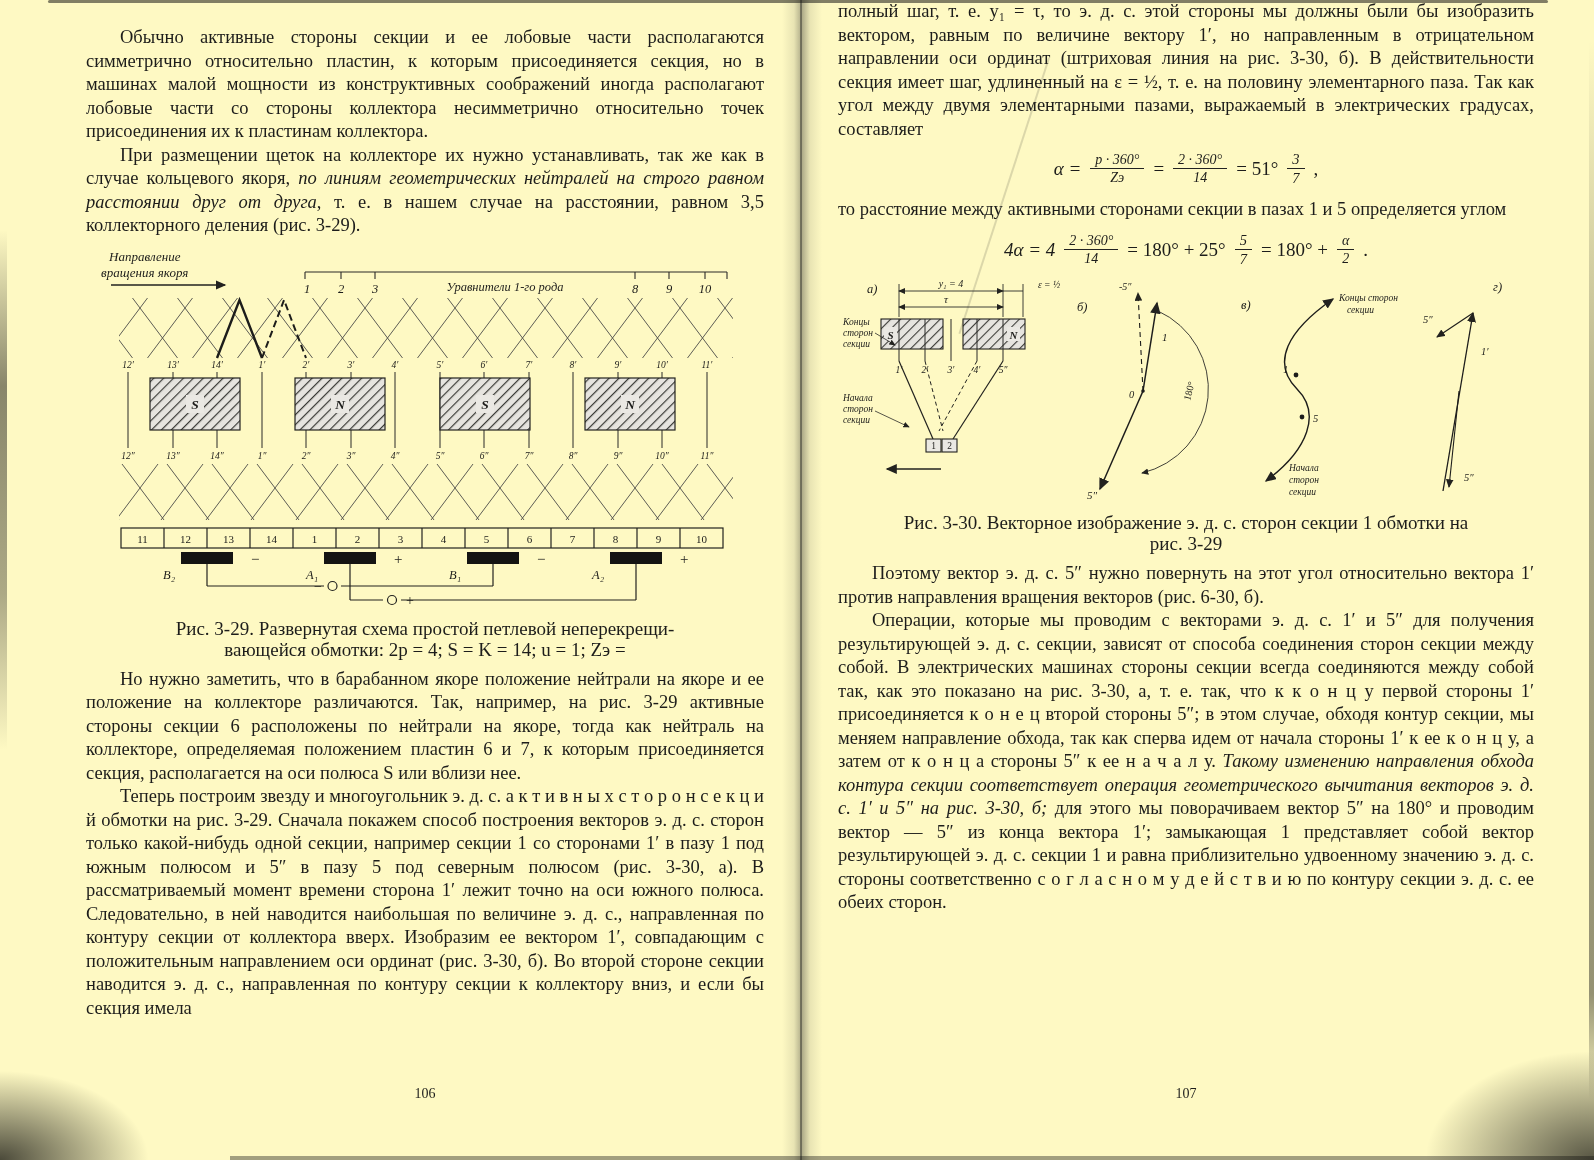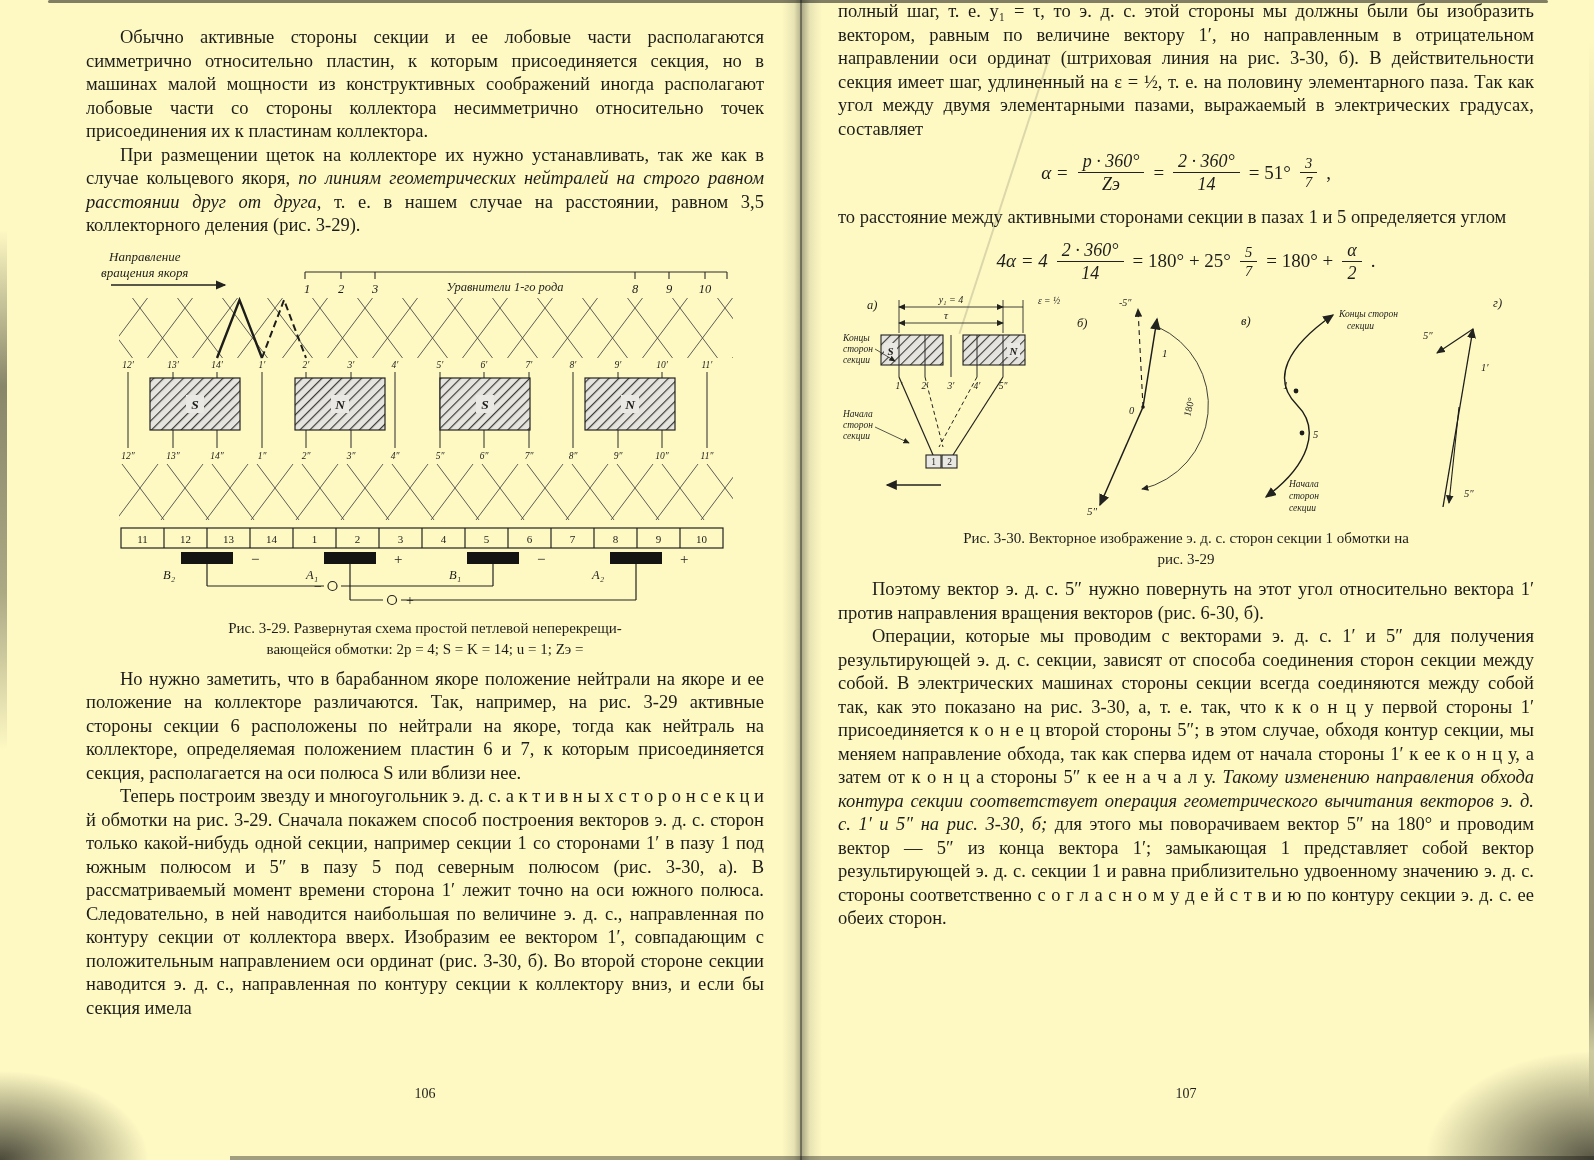--- a/index.html
+++ b/index.html
@@ -9,25 +9,25 @@
   .col{position:absolute;top:0;height:1160px;box-sizing:border-box;}
   .col-left{left:86px;width:678px;padding-top:26px;}
   .col-right{left:838px;width:696px;}
   .para{margin:0;text-align:justify;text-indent:34px;font-size:18.5px;line-height:23.5px;}
   .para.noindent{text-indent:0;}
   .it{font-style:italic;}
   .fig{margin:10px 0 4px;}
   .fig svg{display:block;margin:0 auto;}
   .fig text{fill:#1c1c1a;font-family:"Liberation Serif","DejaVu Serif",serif;}
   .fl{font-style:italic;}
-  .cap{display:block;text-align:center;font-size:15px;line-height:21px;margin:8px 0 8px;}
+  .cap{display:block;text-align:center;font-size:19px;line-height:21px;margin:8px 0 8px;}
   .capline{display:block;}
   .formula{display:flex;justify-content:center;align-items:center;gap:9px;margin:10px 0 12px;font-size:19px;}
   .formula .f-it{font-style:italic;}
-  .frac{display:inline-flex;flex-direction:column;align-items:center;line-height:1.12;font-size:18px;text-align:center;font-style:italic;}
+  .frac{display:inline-flex;flex-direction:column;align-items:center;line-height:1.12;font-size:14px;text-align:center;font-style:italic;}
   .frac .num{border-bottom:1.4px solid #222;padding:0 5px 1px;}
   .frac .den{padding-top:1px;font-style:italic;}
   .frac.small{font-size:14.5px;}
   .pagenum{position:absolute;top:1086px;left:0;width:100%;text-align:center;font-size:14px;}
   
   .artifact{position:absolute;pointer-events:none;}
   .gutter{left:782px;top:0;width:40px;height:1160px;
           background:linear-gradient(90deg,rgba(40,40,38,0) 0%,rgba(40,40,38,0.10) 30%,rgba(40,40,38,0.38) 50%,rgba(40,40,38,0.10) 70%,rgba(40,40,38,0) 100%);}
   .gutter-line{left:800px;top:0;width:2px;height:1160px;background:rgba(30,30,28,0.45);}
   .edge-top{left:48px;top:0;width:1500px;height:3px;background:rgba(25,25,22,0.55);border-radius:2px;}

